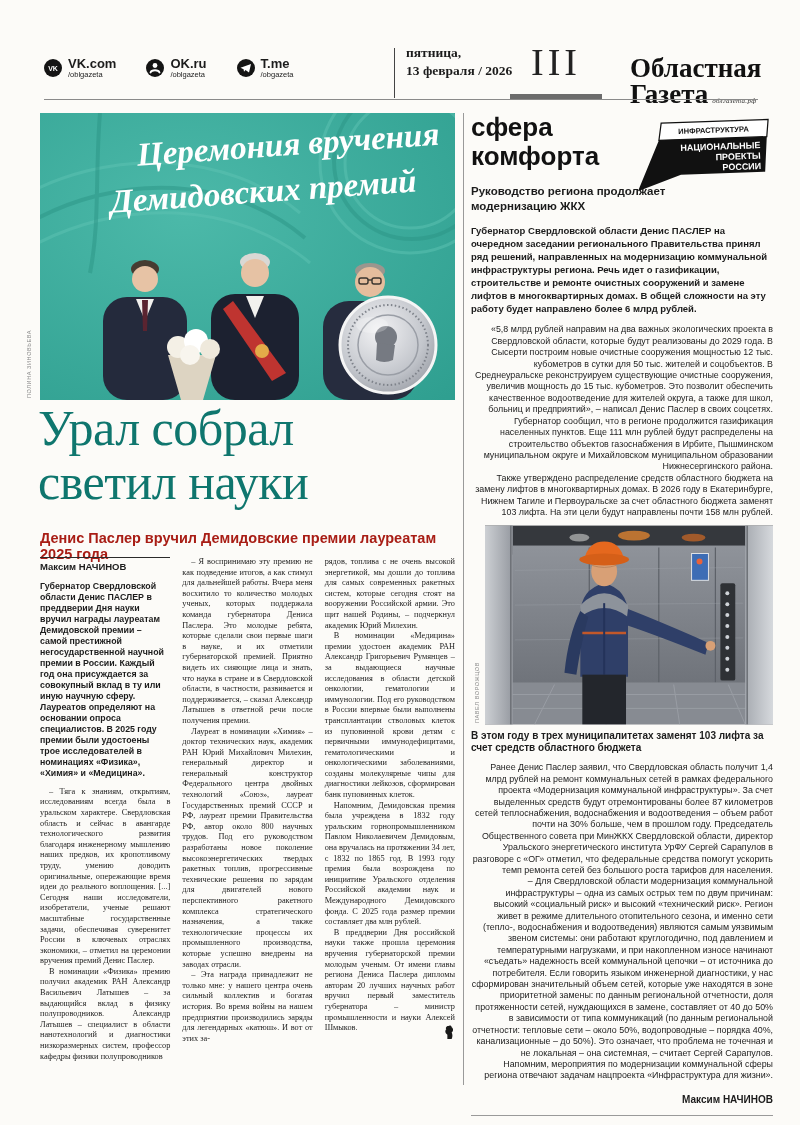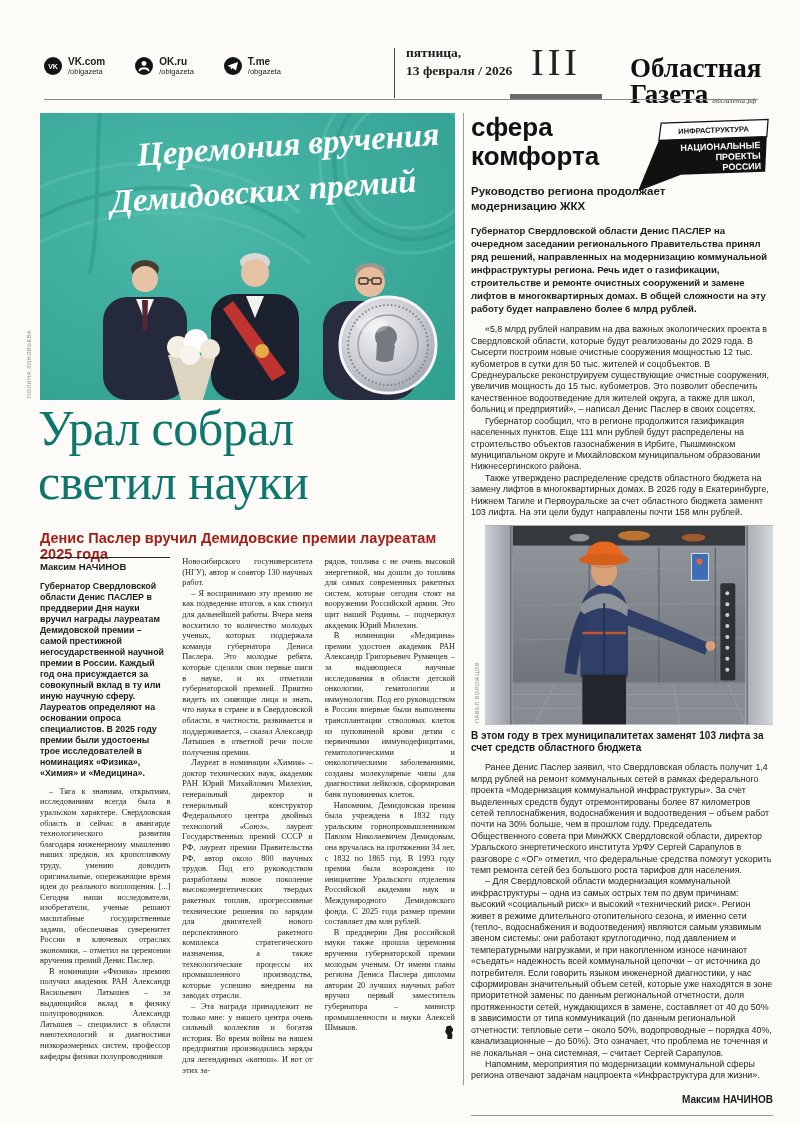--- a/index.html
+++ b/index.html
@@ -4,21 +4,21 @@
 <style>
   html,body{margin:0;padding:0;}
   body{background:#e9e7e2;font-family:"Liberation Sans","DejaVu Sans",sans-serif;}
   .page{position:relative;width:800px;height:1125px;background:#fcfbf8;margin:0 auto;overflow:hidden;color:#1c1c1c;}
 
   
   .social-row{position:absolute;left:44px;top:57px;display:flex;gap:30px;}
   .social-item{display:flex;align-items:center;gap:6px;cursor:pointer;}
   .social-circle{width:18px;height:18px;border-radius:50%;background:#141414;display:flex;align-items:center;justify-content:center;flex:0 0 auto;}
   .social-text{line-height:1.05;}
-  .social-title{font-weight:bold;font-size:10px;}
+  .social-title{font-weight:bold;font-size:13px;}
   .social-handle{font-size:7.5px;color:#222;}
   .header-vline{position:absolute;left:394px;top:48px;width:1px;height:50px;background:#444;}
   .date-block{position:absolute;left:406px;top:44px;font-family:"Liberation Serif","DejaVu Serif",serif;font-weight:bold;font-size:13.5px;line-height:1.3;}
   .pagenum{position:absolute;left:506px;top:40px;width:100px;text-align:center;font-family:"Liberation Serif","DejaVu Serif",serif;font-size:38px;letter-spacing:4px;color:#222;}
   .pagenum-bar{position:absolute;left:510px;top:94px;width:92px;height:6px;background:#6c6c6c;}
   .masthead{position:absolute;left:630px;top:55px;font-family:"Liberation Serif","DejaVu Serif",serif;font-weight:bold;font-size:27px;line-height:0.98;color:#111;white-space:nowrap;}
   .masthead-site{font-size:7px;font-weight:normal;font-style:italic;color:#333;margin-left:4px;letter-spacing:0.3px;}
   .header-rule{position:absolute;left:44px;top:99px;width:714px;height:1px;background:#8a8a8a;}
 
   
@@ -36,21 +36,21 @@
 
   
   .divider-v{position:absolute;left:463px;top:113px;width:1px;height:972px;background:#9a9a9a;}
 
   
   .right-col{position:absolute;left:471px;top:113px;width:302px;padding-bottom:10px;border-bottom:1px solid #9a9a9a;}
   .right-title{font-weight:bold;font-size:26px;line-height:1.1;width:190px;color:#111;}
   .badge{position:absolute;right:0;top:0;width:142px;height:82px;}
   .right-subtitle{font-weight:bold;font-size:11.5px;line-height:1.25;margin-top:14px;width:230px;}
   .right-lead{font-weight:bold;font-size:9.5px;line-height:13px;margin-top:11px;}
-  .p-sans{font-size:8.9px;line-height:11.4px;margin:0;text-align:left;}
+  .p-sans{font-size:8.9px;line-height:11.4px;margin:0;text-align:right;}
   .p-sans.indent{text-indent:14px;}
   .photo-elevator-wrap{position:relative;margin:7px 0 5px 14px;width:288px;height:200px;}
   .photo-credit-right{position:absolute;left:-11px;bottom:2px;height:110px;writing-mode:vertical-rl;transform:rotate(180deg);font-size:5.5px;letter-spacing:0.6px;color:#8a8a8a;}
   .photo-caption{font-weight:bold;font-size:10px;line-height:12px;margin:2px 0 8px 0;}
   .right-author{font-weight:bold;font-size:10px;text-align:right;margin-top:12px;}
   .mt6{margin-top:6px;}
 </style>
 </head>
 <body>
 
@@ -203,21 +203,20 @@
   <div class="subhead">Денис Паслер вручил Демидовские премии лауреатам 2025 года</div>
 
   <div class="columns">
     <div class="col">
       <div class="byline">Максим НАЧИНОВ</div>
       <p class="lead-left">Губернатор Свердловской области Денис ПАСЛЕР в преддверии Дня науки вручил награды лауреатам Демидовской премии – самой престижной негосударственной научной премии в России. Каждый год она присуждается за совокупный вклад в ту или иную научную сферу. Лауреатов определяют на основании опроса специалистов. В 2025 году премии были удостоены трое исследователей в номинациях «Физика», «Химия» и «Медицина».</p>
       <p class="p-serif indent">– Тяга к знаниям, открытиям, исследованиям всегда была в уральском характере. Свердловская область и сейчас в авангарде технологического развития благодаря инженерному мышлению наших предков, их кропотливому труду, умению доводить оригинальные, опережающие время идеи до реального воплощения. [...] Сегодня наши исследователи, изобретатели, ученые решают масштабные государственные задачи, обеспечивая суверенитет России в ключевых отраслях экономики, – отметил на церемонии вручения премий Денис Паслер.</p>
       <p class="p-serif indent">В номинации «Физика» премию получил академик РАН Александр Васильевич Латышев – за выдающийся вклад в физику полупроводников. Александр Латышев – специалист в области нанотехнологий и диагностики низкоразмерных систем, профессор кафедры физики полупроводников</p>
     </div>
     <div class="col">
-      <p class="p-serif">Новосибирского госуниверситета (НГУ), автор и соавтор 130 научных работ.</p>
       <p class="p-serif indent">– Я воспринимаю эту премию не как подведение итогов, а как стимул для дальнейшей работы. Вчера меня восхитило то количество молодых ученых, которых поддержала команда губернатора Дениса Паслера. Это молодые ребята, которые сделали свои первые шаги в науке, и их отметили губернаторской премией. Приятно видеть их сияющие лица и знать, что наука в стране и в Свердловской области, в частности, развивается и поддерживается, – сказал Александр Латышев в ответной речи после получения премии.</p>
       <p class="p-serif indent">Лауреат в номинации «Химия» – доктор технических наук, академик РАН Юрий Михайлович Милехин, генеральный директор и генеральный конструктор Федерального центра двойных технологий «Союз», лауреат Государственных премий СССР и РФ, лауреат премии Правительства РФ, автор около 800 научных трудов. Под его руководством разработаны новое поколение высокоэнергетических твердых ракетных топлив, прогрессивные технические решения по зарядам для двигателей нового перспективного ракетного комплекса стратегического назначения, а также технологические процессы их промышленного производства, которые успешно внедрены на заводах отрасли.</p>
       <p class="p-serif indent">– Эта награда принадлежит не только мне: у нашего центра очень сильный коллектив и богатая история. Во время войны на нашем предприятии производились заряды для легендарных «катюш». И вот от этих за-</p>
     </div>
     <div class="col">
       <p class="p-serif">рядов, топлива с не очень высокой энергетикой, мы дошли до топлива для самых современных ракетных систем, которые сегодня стоят на вооружении Российской армии. Это щит нашей Родины, – подчеркнул академик Юрий Милехин.</p>
       <p class="p-serif indent">В номинации «Медицина» премии удостоен академик РАН Александр Григорьевич Румянцев – за выдающиеся научные исследования в области детской онкологии, гематологии и иммунологии. Под его руководством в России впервые были выполнены трансплантации стволовых клеток из пуповинной крови детям с первичными иммунодефицитами, гематологическими и онкологическими заболеваниями, созданы молекулярные чипы для диагностики лейкозов, сформирован банк пуповинных клеток.</p>
       <p class="p-serif indent">Напомним, Демидовская премия была учреждена в 1832 году уральским горнопромышленником Павлом Николаевичем Демидовым, она вручалась на протяжении 34 лет, с 1832 по 1865 год. В 1993 году премия была возрождена по инициативе Уральского отделения Российской академии наук и Международного Демидовского фонда. С 2025 года размер премии составляет два млн рублей.</p>
       <p class="p-serif indent">В преддверии Дня российской науки также прошла церемония вручения губернаторской премии молодым ученым. От имени главы региона Дениса Паслера дипломы авторам 20 лучших научных работ вручил первый заместитель губернатора – министр промышленности и науки Алексей Шмыков.</p>
       <div class="endmark-row">

